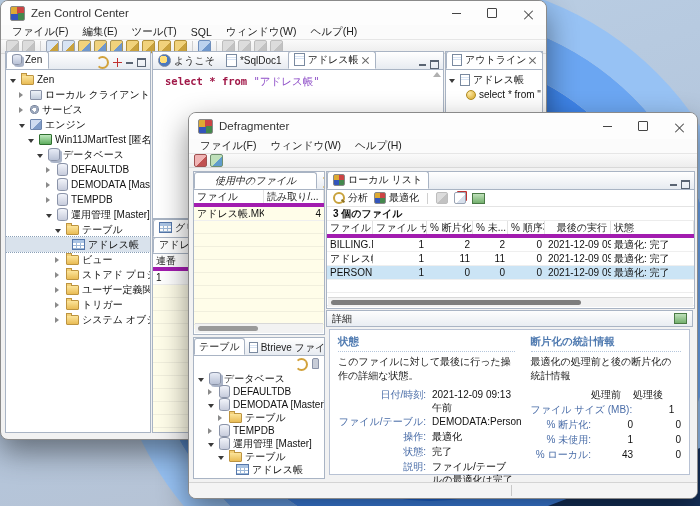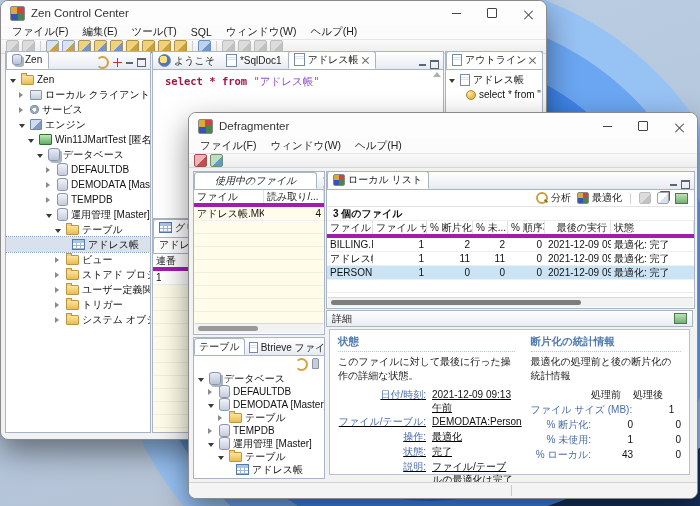--- a/index.html
+++ b/index.html
@@ -91,21 +91,21 @@
   .hscroll{position:absolute;left:1px;right:1px;height:9px;background:#f2f2f2;border-top:1px solid #d8d8d8;}
   .hthumb{position:absolute;top:2px;height:5px;background:#9a9a9a;border-radius:3px;}
 
   
   .dethead{position:absolute;display:flex;align-items:center;font-size:10px;color:#222;
     background:linear-gradient(#fdfdfd,#e9edf2);border:1px solid #a9b4c4;padding:0 5px;}
   .detbox{position:absolute;background:#fff;border:1px solid #b8c2d4;display:flex;font-size:10px;}
   .sect{padding:5px 8px;flex:1;min-width:0;}
   .sect-title{color:#4f7ab0;font-weight:bold;border-bottom:1px dotted #b4c6dc;padding-bottom:2px;margin-bottom:3px;font-size:10.5px;}
   .sect-desc{color:#222;margin-bottom:4px;}
-  .drow{display:grid;grid-template-columns:88px 1fr;column-gap:6px;line-height:15px;text-decoration:underline;}
+  .drow{display:grid;grid-template-columns:88px 1fr;column-gap:6px;line-height:15px;}
   .dlabel{color:#4a6da8;text-align:right;white-space:nowrap;}
   .dvalue{color:#111;white-space:pre-line;line-height:13px;padding-top:1px;}
   .srow{display:grid;grid-template-columns:1fr 42px 48px;line-height:15px;}
   .slabel{color:#4a6da8;text-align:right;white-space:nowrap;}
   .snum{text-align:right;color:#111;}
   .shead{color:#222;text-align:left;}
 
   .statusbar{position:absolute;left:0;right:0;bottom:0;height:15px;background:#f4f4f4;border-top:1px solid #d4d4d4;}
   .sbdiv{position:absolute;left:322px;top:2px;width:1px;height:11px;background:#c8c8c8;}
 
@@ -459,21 +459,21 @@
       <div class="ptabs">
         <span class="ptab active">
           <span class="ic ic-app" style="width:10px;height:10px;"></span>
           <span>ローカル リスト</span>
         </span>
         <span class="phicons">
           <span class="pm-min"></span>
           <span class="pm-max"></span>
         </span>
       </div>
-      <div style="display:flex;align-items:center;justify-content:flex-end;gap:6px;height:16px;padding:0 6px;border-bottom:1px solid #e4e4e4;font-size:10px;color:#222;">
+      <div style="display:flex;align-items:center;gap:6px;height:16px;padding:0 6px;border-bottom:1px solid #e4e4e4;font-size:10px;color:#222;">
         <span style="display:flex;align-items:center;gap:3px;">
           <span class="ic ic-mag"></span>
           <span>分析</span>
         </span>
         <span style="display:flex;align-items:center;gap:3px;">
           <span class="ic ic-app" style="width:10px;height:10px;"></span>
           <span>最適化</span>
         </span>
         <span class="tsep"></span>
         <span class="ticon gray" style="width:10px;height:10px;"></span>

